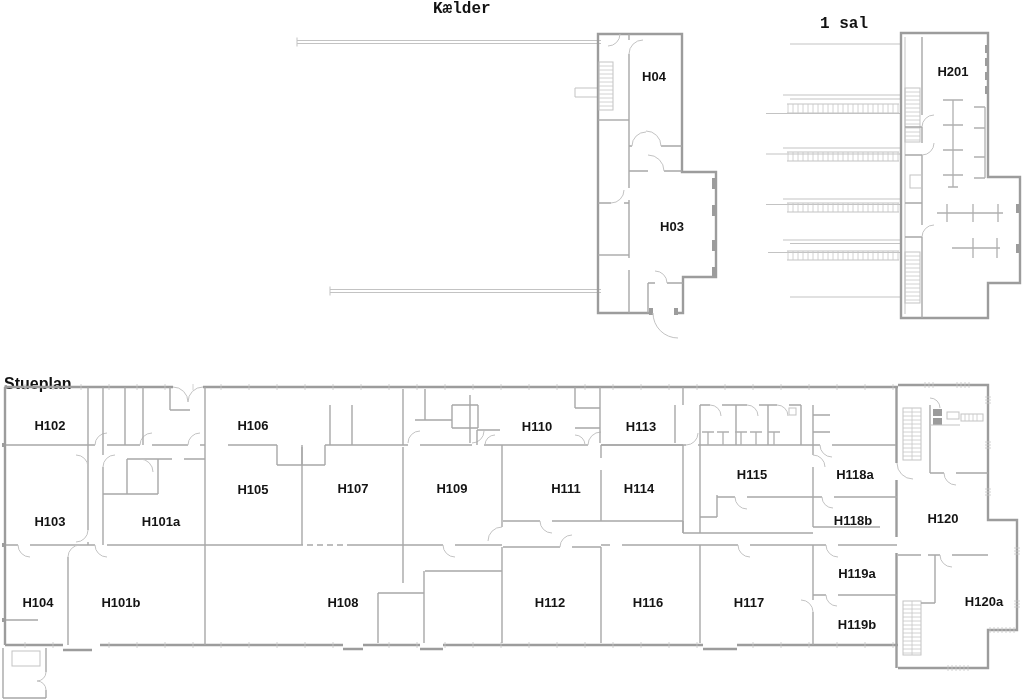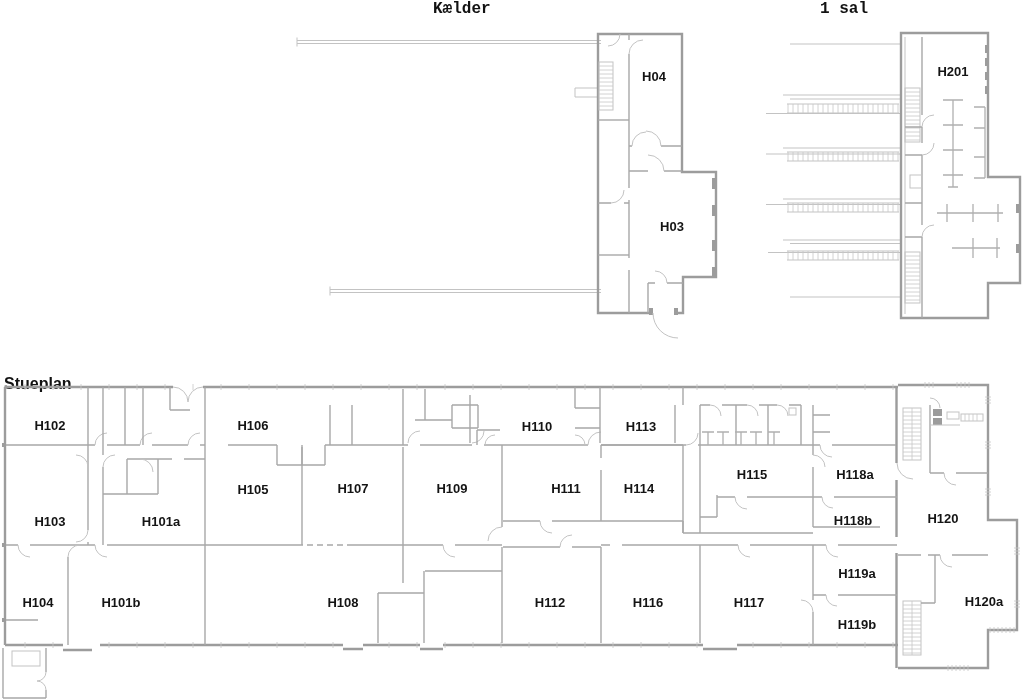--- a/index.html
+++ b/index.html
@@ -19,21 +19,21 @@
   .win{fill:#9c9c9c;stroke:none;}
   text.room{font-family:"Liberation Sans",sans-serif;font-weight:700;font-size:13px;
             fill:#141414;text-anchor:middle;}
 </style>
 </head>
 <body>
 
 <div class="stage">
 
   <div class="plan-title title-center" style="left:433px;top:0px;">Kælder</div>
-  <div class="plan-title title-center" style="left:820px;top:0px;">1 sal</div>
+  <div class="plan-title title-center" style="left:820px;top:15px;">1 sal</div>
   <div class="plan-title" style="left:4px;top:375px;">Stueplan</div>
 
   <svg width="1024" height="700" viewBox="0 0 1024 700">
 
     <g>
 
       <path class="t" d="M297 40.5H601M297 43.5H601M297 37.5V46.5M330 289.5H601M330 292.5H601M330 286.5V295.5"></path>
 
       <path class="t" d="M575 88H598M575 97H598M575 88V97"></path>
 

